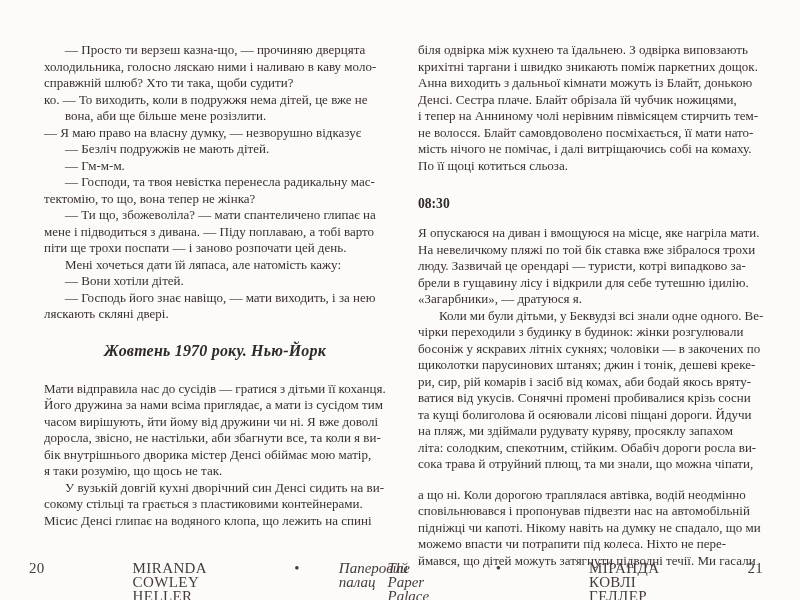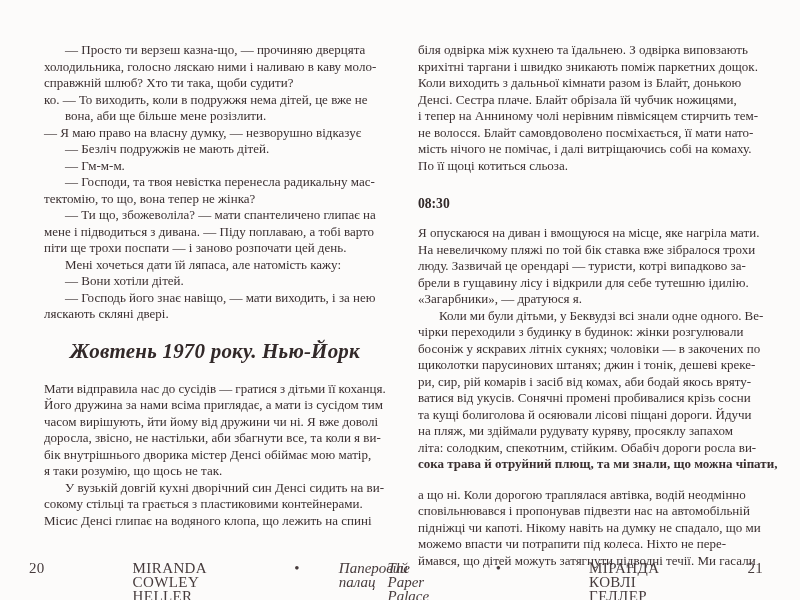--- a/index.html
+++ b/index.html
@@ -29,21 +29,21 @@
   .line {
     white-space: nowrap;
     overflow: visible;
   }
   .para.indent .line:first-child { padding-left: 21px; }
 
   .chapter-heading {
     text-align: center;
     font-weight: bold;
     font-style: italic;
-    font-size: 21px;
+    font-size: 16px;
     line-height: 18px;
     letter-spacing: 0.2px;
     color: #322929;
     margin: 19px 0 21px 0;
   }
   .time-heading {
     font-weight: bold;
     font-size: 13.6px;
     line-height: 17px;
     color: #322929;
@@ -122,21 +122,21 @@
         <div class="line" style="word-spacing: 0px;">У вузькій довгій кухні дворічний син Денсі сидить на ви-</div>
         <div class="line" style="word-spacing: 0px;">сокому стільці та грається з пластиковими контейнерами.</div>
         <div class="line" style="word-spacing: 0px;">Місис Денсі глипає на водяного клопа, що лежить на спині</div>
       </div>
     </div>
 
   <div id="page-right" class="page-content">
       <div class="para">
         <div class="line" style="word-spacing: 0px;">біля одвірка між кухнею та їдальнею. З одвірка виповзають</div>
         <div class="line" style="word-spacing: 0px;">крихітні таргани і швидко зникають поміж паркетних дощок.</div>
-        <div class="line" style="word-spacing: 0px;">Коли виходить з дальньої кімнати разом із Блайт, донькою</div>
+        <div class="line" style="word-spacing: 0px;">Анна виходить з дальньої кімнати можуть із Блайт, донькою</div>
         <div class="line" style="word-spacing: 0px;">Денсі. Сестра плаче. Блайт обрізала їй чубчик ножицями,</div>
         <div class="line" style="word-spacing: 0px;">і тепер на Анниному чолі нерівним півмісяцем стирчить тем-</div>
         <div class="line" style="word-spacing: 0px;">не волосся. Блайт самовдоволено посміхається, її мати нато-</div>
         <div class="line" style="word-spacing: 0px;">мість нічого не помічає, і далі витріщаючись собі на комаху.</div>
         <div class="line no-just">По її щоці котиться сльоза.</div>
       </div>
       <div class="time-heading">08:30</div>
       <div class="para">
         <div class="line" style="word-spacing: 0px;">Я опускаюся на диван і вмощуюся на місце, яке нагріла мати.</div>
         <div class="line" style="word-spacing: 0px;">На невеличкому пляжі по той бік ставка вже зібралося трохи</div>
@@ -147,21 +147,21 @@
       <div class="para indent">
         <div class="line" style="word-spacing: -0.2px;">Коли ми були дітьми, у Беквудзі всі знали одне одного. Ве-</div>
         <div class="line" style="word-spacing: 0px;">чірки переходили з будинку в будинок: жінки розгулювали</div>
         <div class="line" style="word-spacing: 0px;">босоніж у яскравих літніх сукнях; чоловіки — в закочених по</div>
         <div class="line" style="word-spacing: 0px;">щиколотки парусинових штанях; джин і тонік, дешеві креке-</div>
         <div class="line" style="word-spacing: 0px;">ри, сир, рій комарів і засіб від комах, аби бодай якось вряту-</div>
         <div class="line" style="word-spacing: 0px;">ватися від укусів. Сонячні промені пробивалися крізь сосни</div>
         <div class="line" style="word-spacing: 0px;">та кущі болиголова й осяювали лісові піщані дороги. Йдучи</div>
         <div class="line" style="word-spacing: 0px;">на пляж, ми здіймали рудувату куряву, просяклу запахом</div>
         <div class="line" style="word-spacing: 0px;">літа: солодким, спекотним, стійким. Обабіч дороги росла ви-</div>
-        <div class="line" style="word-spacing: 0px; font-weight: bold;">сока трава й отруйний плющ, та ми знали, що можна чіпати,</div>
+        <div class="line" style="word-spacing: 0px;">сока трава й отруйний плющ, та ми знали, що можна чіпати,</div>
         <div class="line" style="word-spacing: 0px; margin-top: 14px;">а що ні. Коли дорогою траплялася автівка, водій неодмінно</div>
         <div class="line" style="word-spacing: 0px;">сповільнювався і пропонував підвезти нас на автомобільній</div>
         <div class="line" style="word-spacing: 0px;">підніжці чи капоті. Нікому навіть на думку не спадало, що ми</div>
         <div class="line" style="word-spacing: 0px;">можемо впасти чи потрапити під колеса. Ніхто не пере-</div>
         <div class="line" style="word-spacing: 0px;">ймався, що дітей можуть затягнути підводні течії. Ми гасали</div>
       </div>
     </div>
 
   <div id="footer-left" class="footer">
     <span class="pagenum">20</span>

